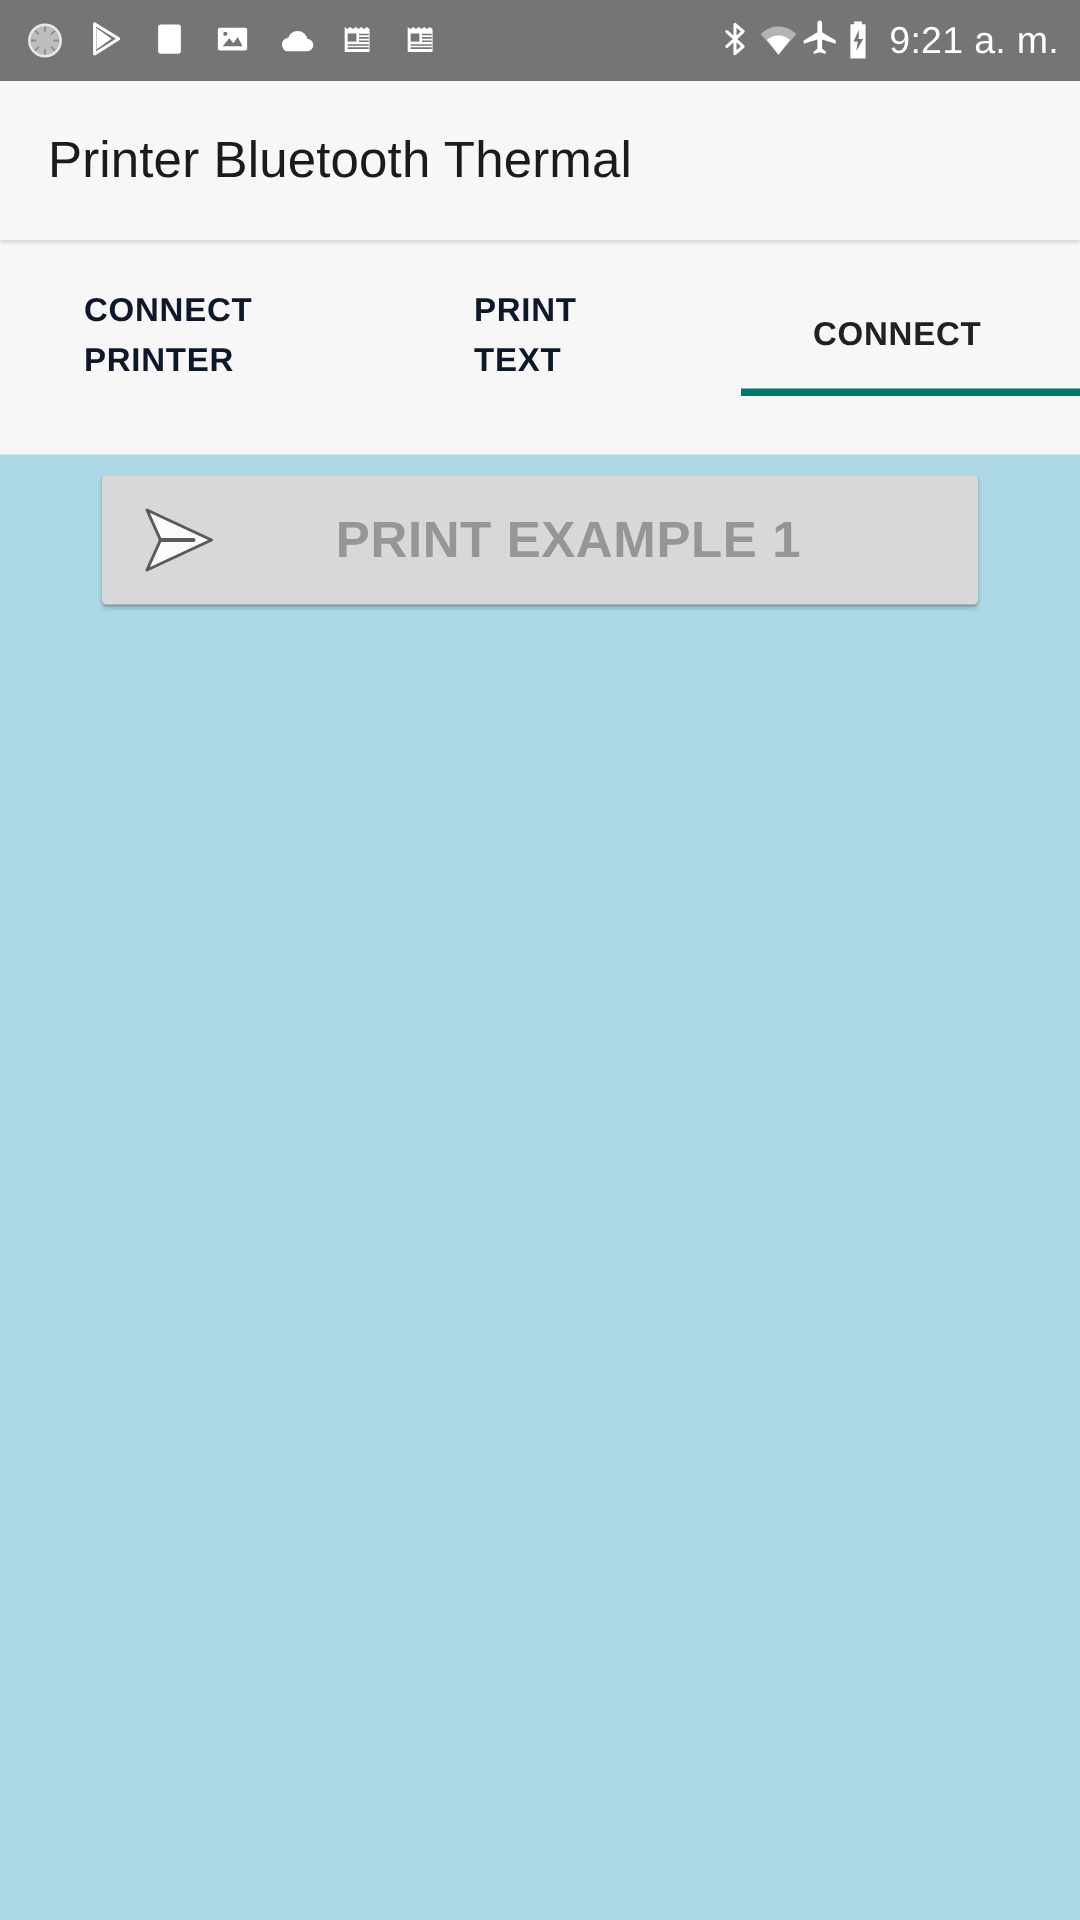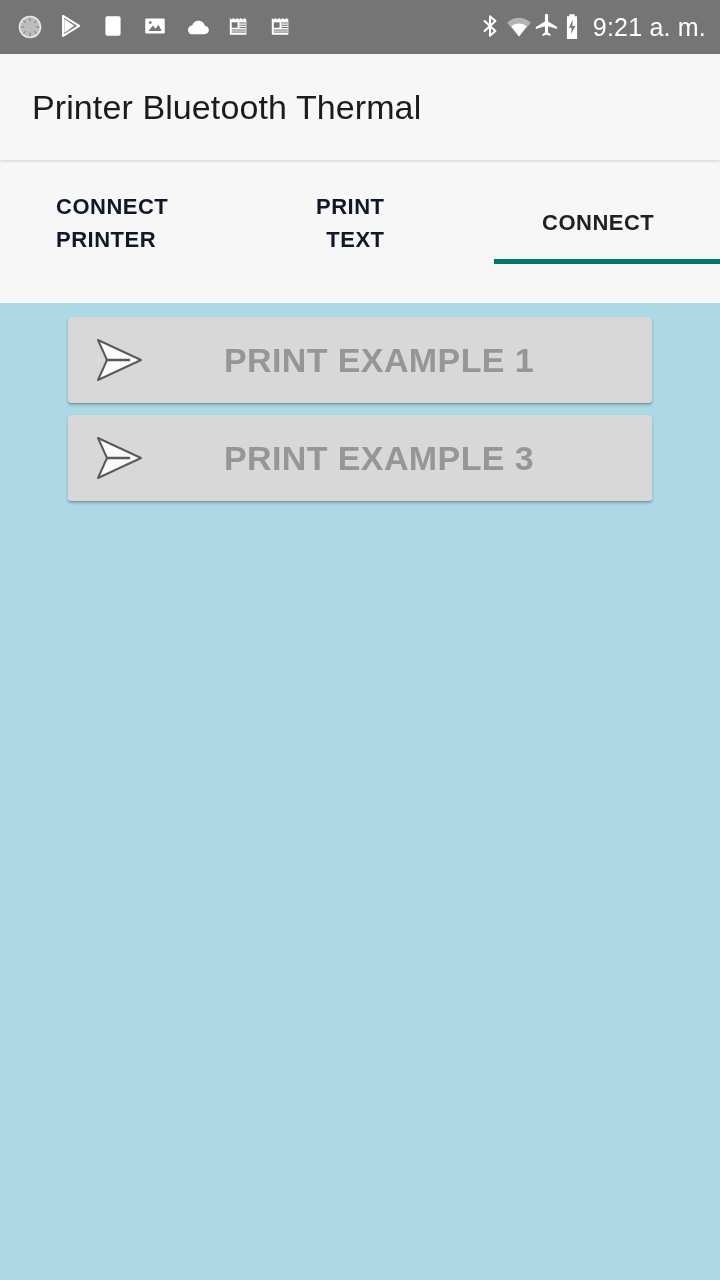--- a/index.html
+++ b/index.html
@@ -98,21 +98,21 @@
   }
   .tab-label {
     font-size: 22px;
     color: #0f172a;
     letter-spacing: 0.5px;
     line-height: 33px;
     white-space: pre-line;
     font-weight: bold;
   }
   .tab-1 { padding-left: 56px; }
-  .tab-2 { padding-left: 82px; text-align: right; }
+  .tab-2 { padding-left: 82px; }
   .tab-3 { padding-left: 48px; }
   .tab.active .tab-label {
     color: #212121;
     font-weight: bold;
   }
   .tab-indicator {
     position: absolute;
     left: 0;
     right: -20px;
     bottom: 39px;
@@ -132,21 +132,21 @@
   }
   .example-btn {
     display: flex;
     align-items: center;
     width: 100%;
     height: 86px;
     background: #d8d8d8;
     border: none;
     border-radius: 3px;
     box-shadow: 0 2px 3px rgba(0,0,0,0.22), 0 1px 1px rgba(0,0,0,0.13);
-    margin-bottom: 12px;
+    margin-bottom: 32px;
     padding: 0 0 0 22px;
     box-sizing: border-box;
     cursor: pointer;
     font-family: "Liberation Sans", sans-serif;
   }
   .btn-icon {
     width: 58px;
     height: 52px;
     flex: 0 0 auto;
     line-height: 0;
@@ -291,26 +291,17 @@
         <span class="btn-icon">
           <svg width="52" height="46" viewBox="0 0 52 46">
             <path d="M5 3 L48 23 L5 43 L14 23 Z" fill="#fbfbfb" stroke="#5a5a5a" stroke-width="2" stroke-linejoin="round"></path>
             <line x1="14" y1="23" x2="36" y2="23" stroke="#5a5a5a" stroke-width="2.6" stroke-linecap="round"></line>
           </svg>
         </span>
         <span class="btn-label">PRINT EXAMPLE 1</span>
       </button>
 
 
-      <button class="example-btn">
-        <span class="btn-icon">
-          <svg width="52" height="46" viewBox="0 0 52 46">
-            <path d="M5 3 L48 23 L5 43 L14 23 Z" fill="#fbfbfb" stroke="#5a5a5a" stroke-width="2" stroke-linejoin="round"></path>
-            <line x1="14" y1="23" x2="36" y2="23" stroke="#5a5a5a" stroke-width="2.6" stroke-linecap="round"></line>
-          </svg>
-        </span>
-        <span class="btn-label">PRINT EXAMPLE 3</span>
-      </button>
 
     </div>
   </div>
 
 </div>
 
 </body></html>

